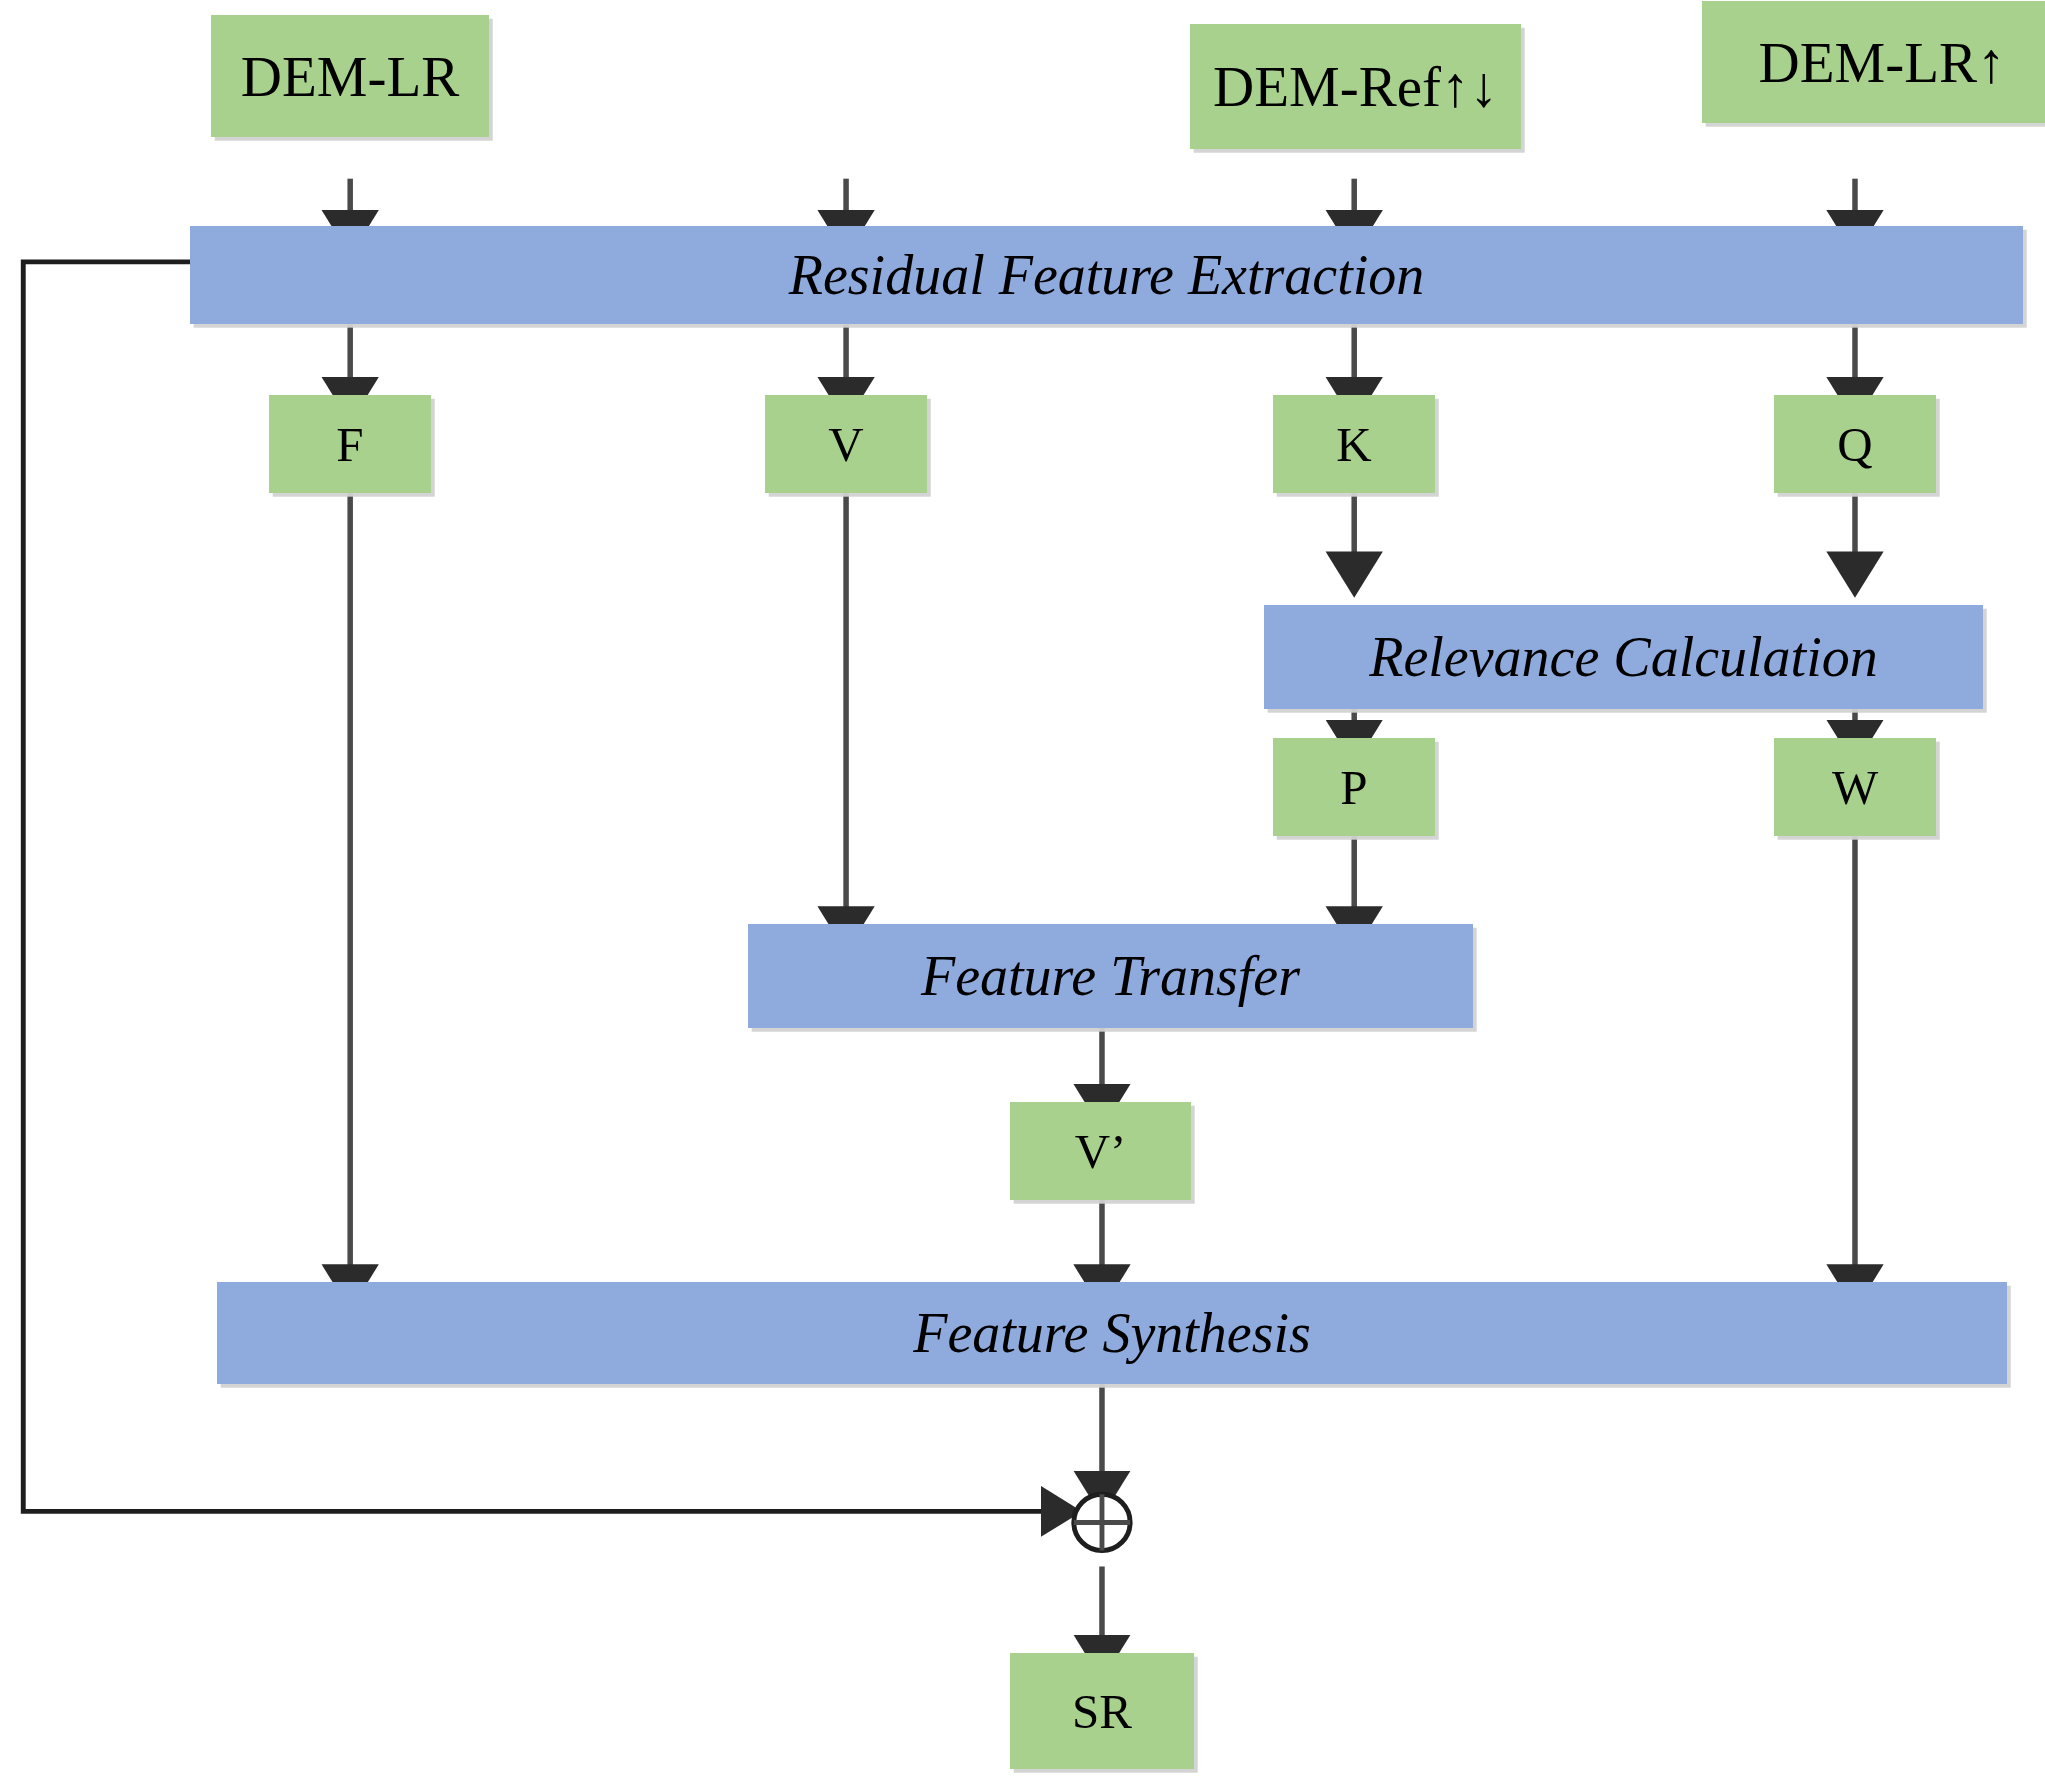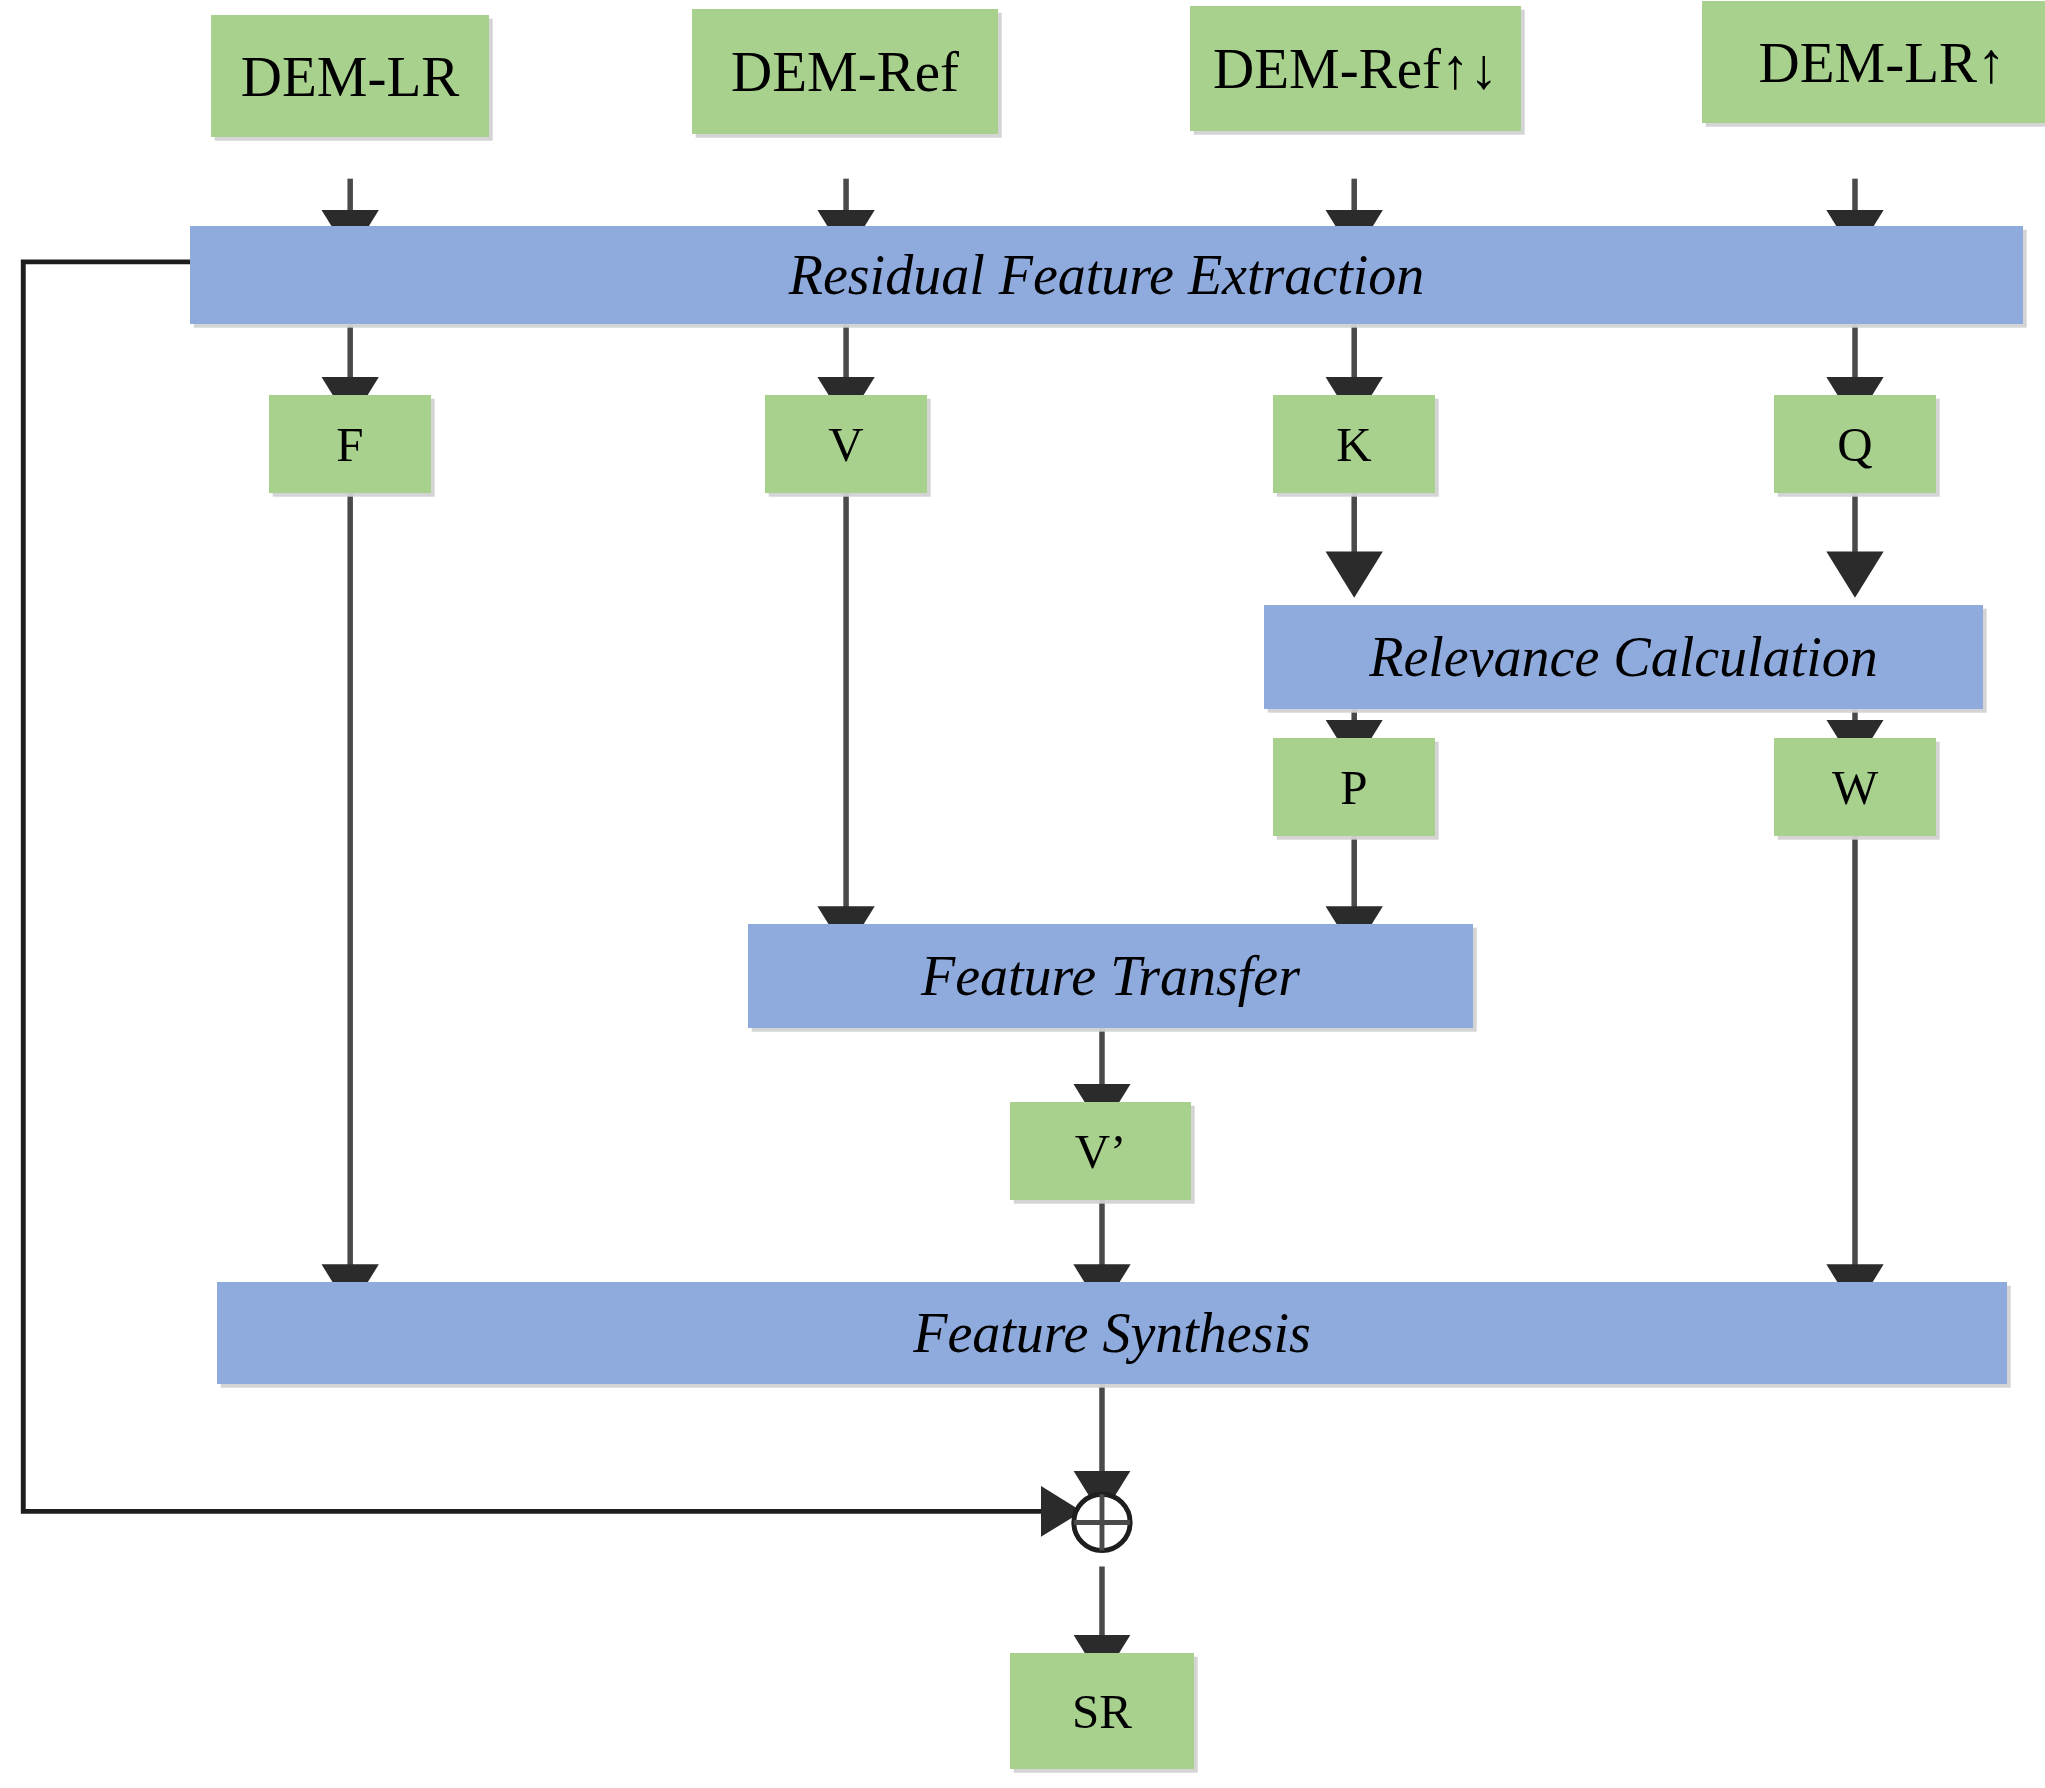--- a/index.html
+++ b/index.html
@@ -105,25 +105,22 @@
       <circle cx="1800" cy="2488" r="46" fill="#ffffff" stroke="#1e1e1e" stroke-width="8"></circle>
       <line x1="1754" y1="2488" x2="1846" y2="2488" stroke="#4a4a4a" stroke-width="8"></line>
       <line x1="1800" y1="2442" x2="1800" y2="2534" stroke="#4a4a4a" stroke-width="8"></line>
     </g>
   </svg>
 
   <div class="node-box green lbl-lg" style="left:211px; top:15.3px; width:278px; height:122px;">
     <span>DEM-LR</span>
   </div>
 
-  <div class="node-box green lbl-lg" style="left:692px; top:9.2px; width:306px; height:125px;">
-    <span>DEM-Ref</span>
-  </div>
 
-  <div class="node-box green lbl-lg" style="left:1190px; top:6px; width:331px; height:125px;">
+  <div class="node-box green lbl-lg" style="left:1190px; top:24px; width:331px; height:125px;">
     <span>DEM-Ref↑↓</span>
   </div>
 
   <div class="node-box green lbl-lg" style="left:1702px; top:1px; width:360px; height:122px;">
     <span>DEM-LR↑</span>
   </div>
 
   <div class="node-box blue lbl-md" style="left:190px; top:226px; width:1833px; height:98px;">
     <span>Residual Feature Extraction</span>
   </div>

